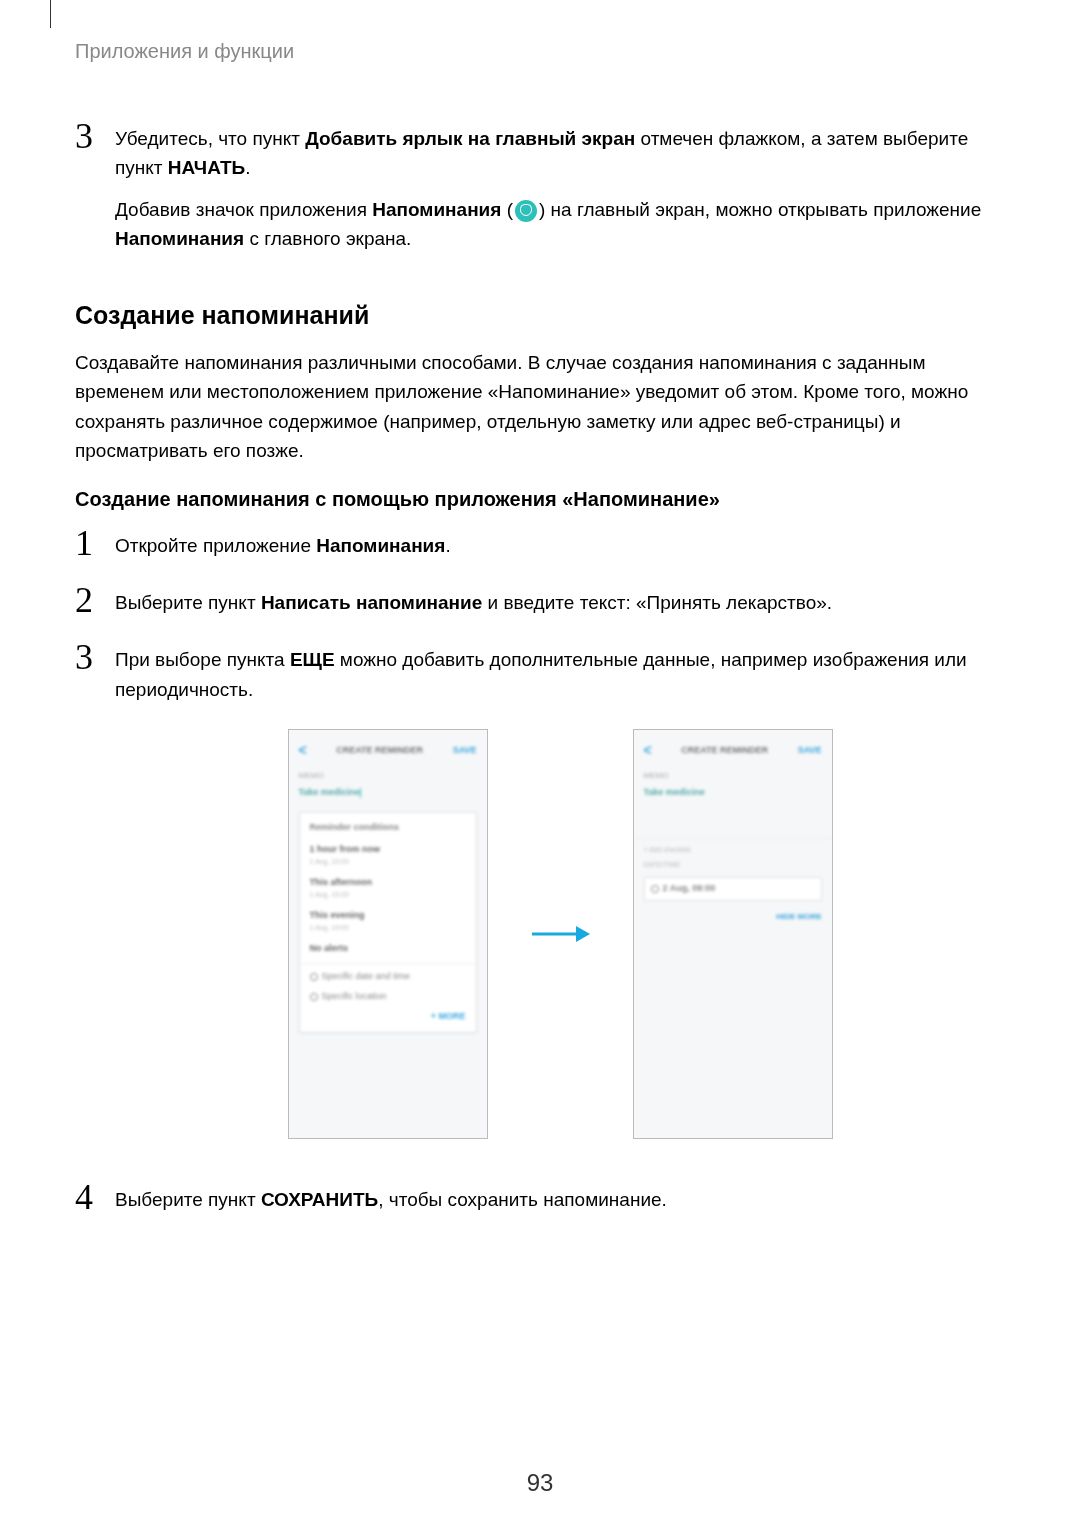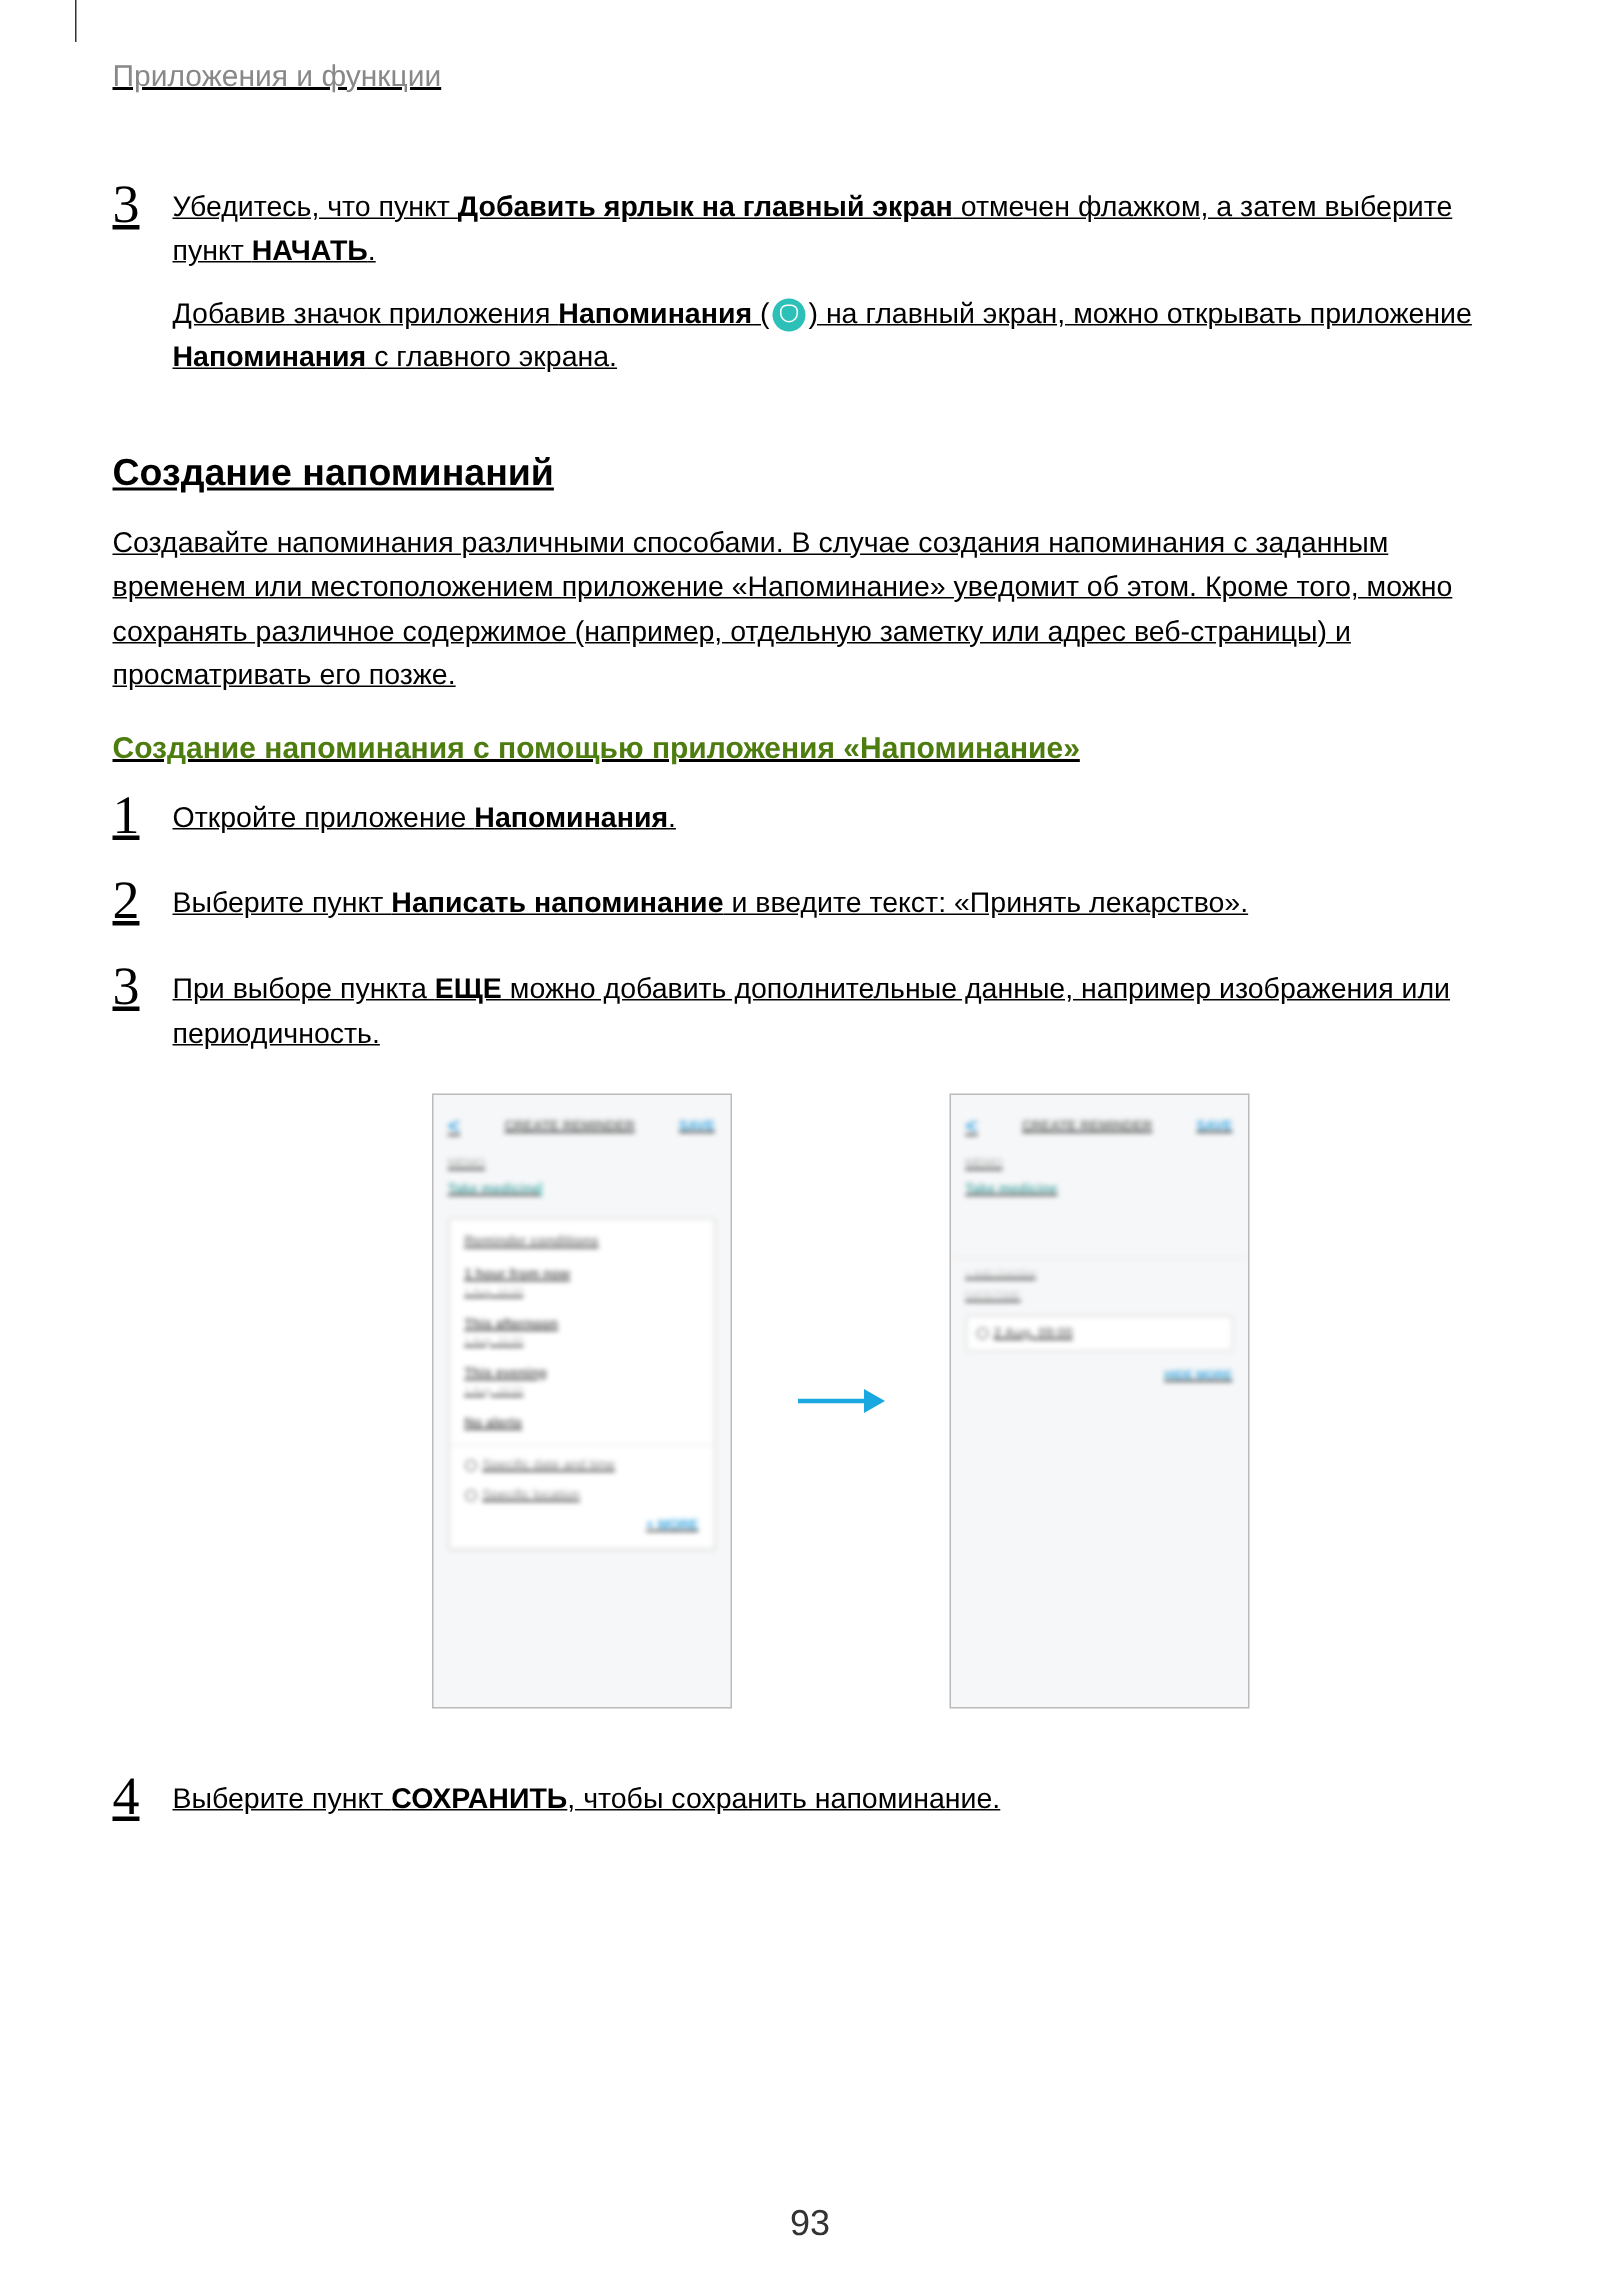--- a/index.html
+++ b/index.html
@@ -4,21 +4,21 @@
 <style>
   * { box-sizing: border-box; margin: 0; padding: 0; }
   body {
     font-family: Arial, Helvetica, sans-serif;
     background: #fff;
     width: 1080px;
     height: 1527px;
     position: relative;
     color: #000;
   }
-  .page { padding: 40px 75px 30px 75px; text-decoration: underline; }
+  .page { padding: 40px 75px 30px 75px; }
   .top-rule-segment {
     position: absolute;
     left: 50px;
     top: 0;
     height: 28px;
     border-left: 1px solid #333;
   }
   .breadcrumb {
     color: #888;
     font-size: 20px;
@@ -67,21 +67,21 @@
     margin-bottom: 18px;
   }
   .para {
     font-size: 19px;
     line-height: 1.55;
     margin-bottom: 18px;
   }
   .h3 {
     font-size: 20px;
     font-weight: bold;
-    color: #4d7c0f;
+    color: #000000;
     margin-top: 22px;
     margin-bottom: 14px;
   }
 
   .figure-row {
     display: flex;
     justify-content: center;
     align-items: center;
     gap: 40px;
     margin: 25px 0 20px 0;

